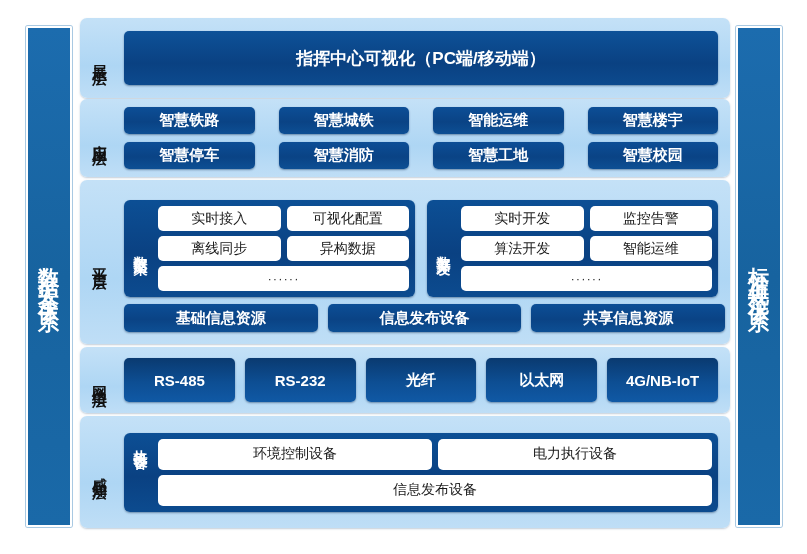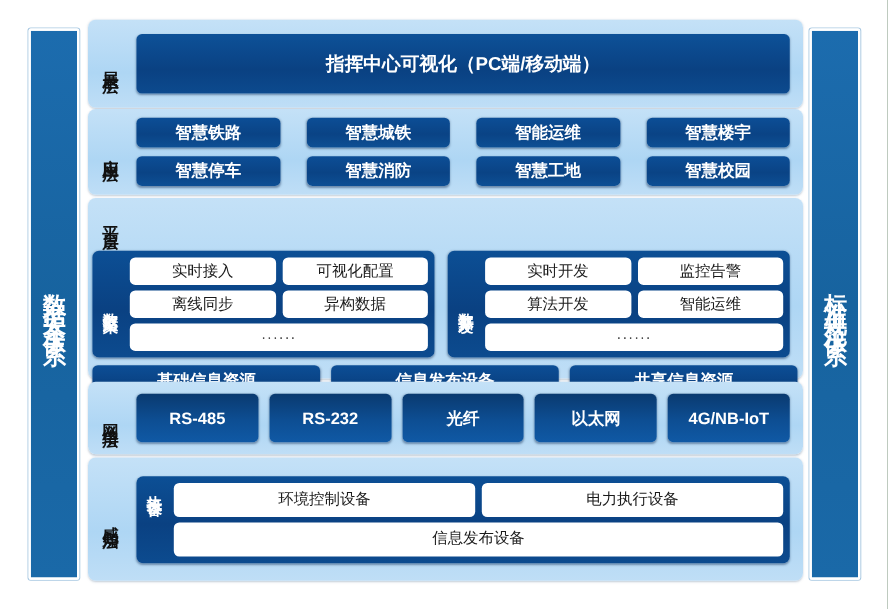--- a/index.html
+++ b/index.html
@@ -110,21 +110,21 @@
   #band-application { top: 99px; height: 78px; }
   .app-row {
     display: flex;
     gap: 24px;
     padding: 0 12px 0 4px;
   }
   .app-row + .app-row { margin-top: 8px; }
   .app-chip { flex: 1 1 0; height: 27px; font-size: 15px; }
 
   
-  #band-platform { top: 180px; height: 164px; flex-direction: column; }
+  #band-platform { top: 180px; height: 164px; }
   .plat-top {
     display: flex;
     gap: 12px;
     padding: 8px 12px 0 4px;
   }
   .plat-group {
     flex: 1 1 0;
     background: linear-gradient(180deg, #0c4f95 0%, #0a4182 55%, #0c4b8f 100%);
     border-radius: 6px;
     display: flex;

